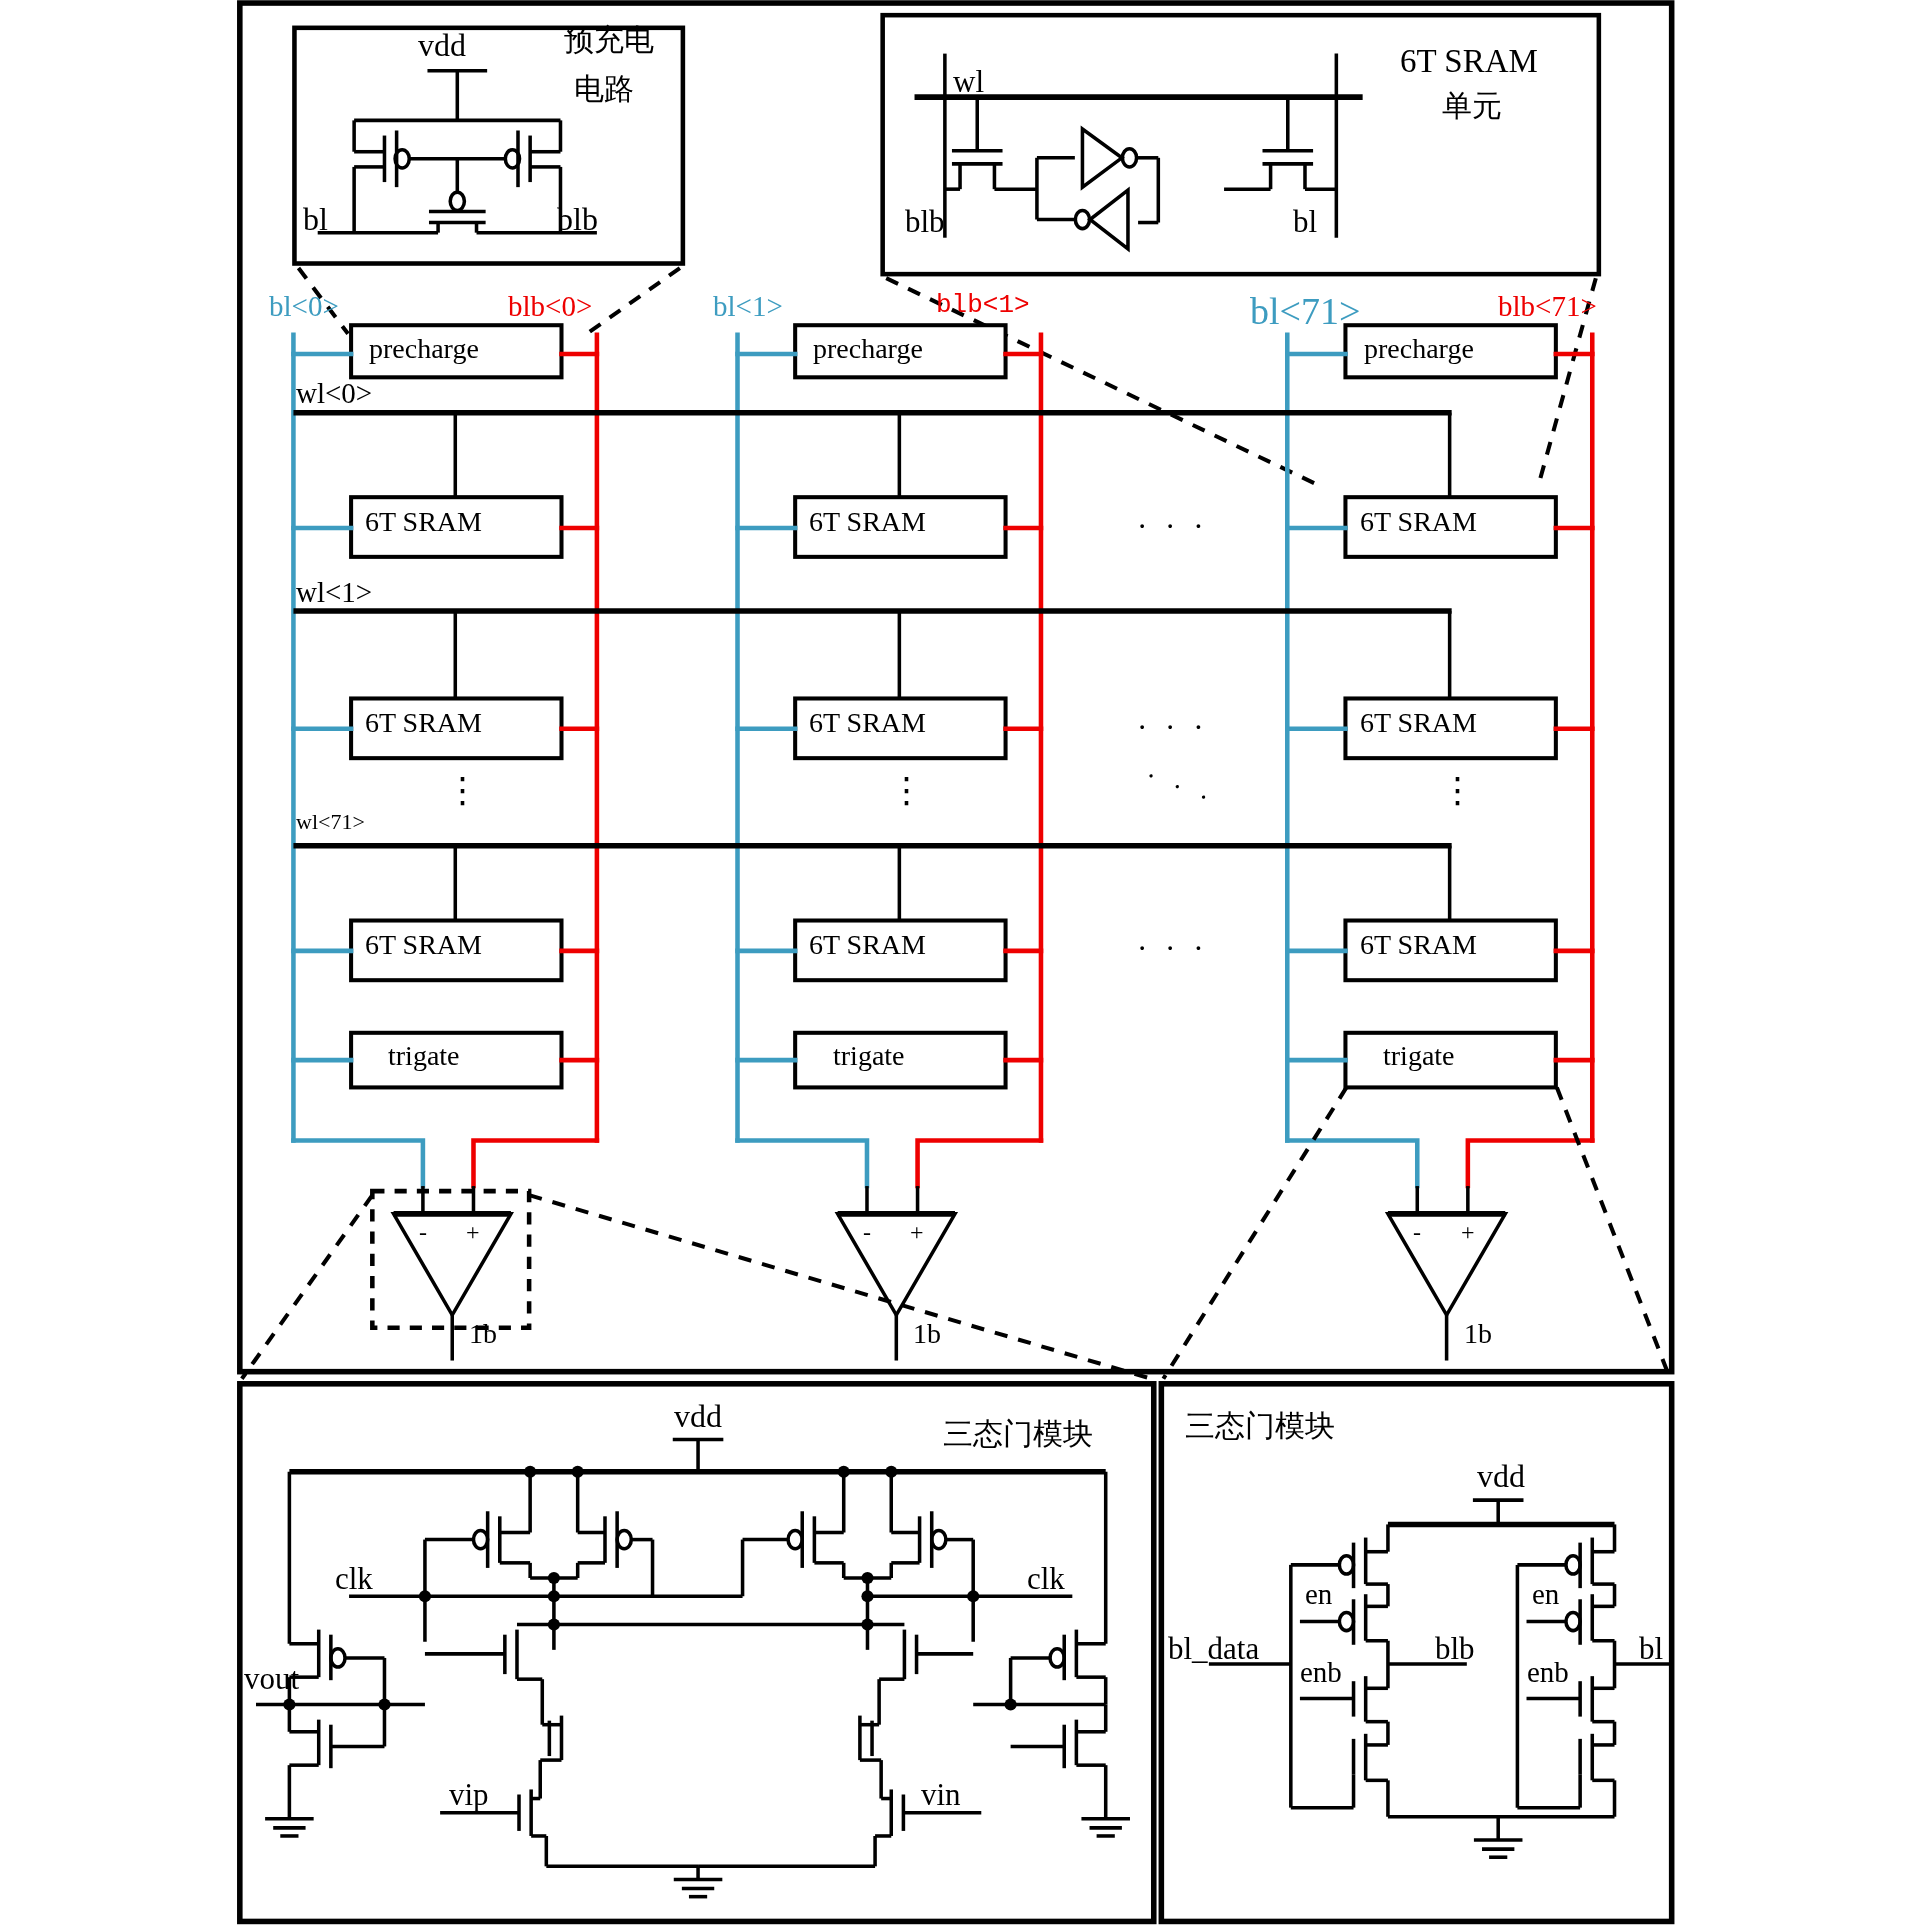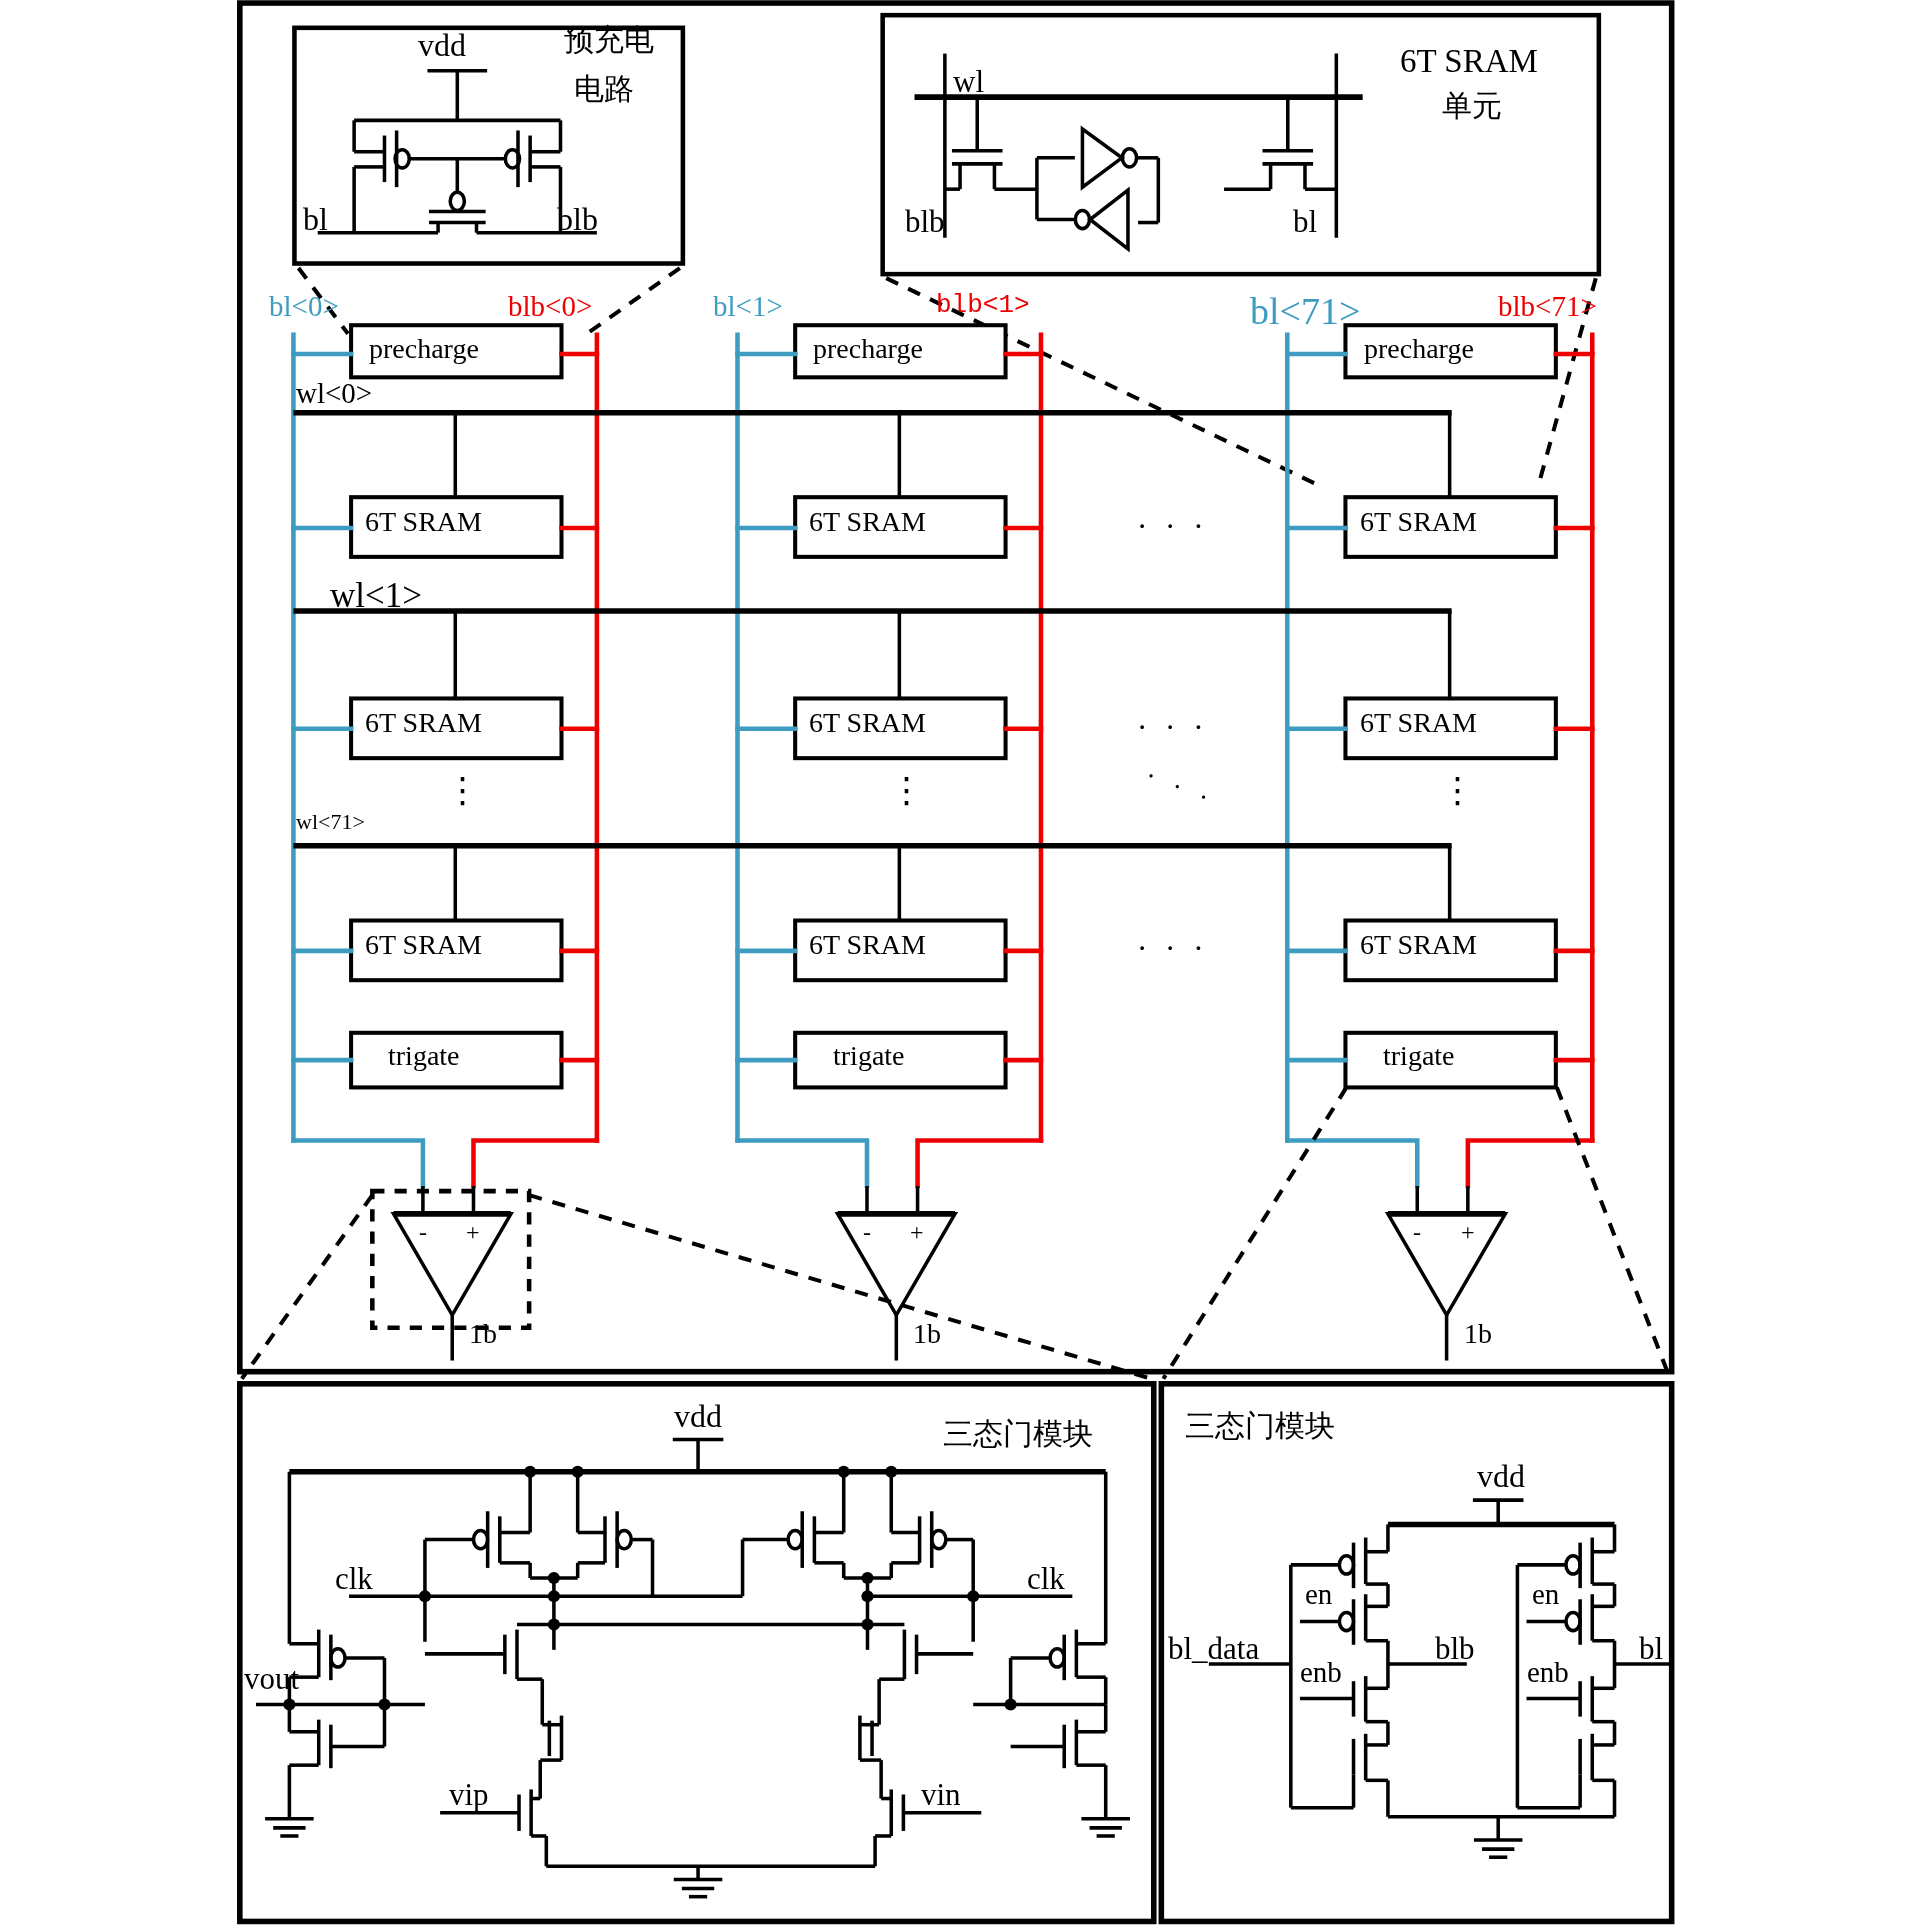--- a/index.html
+++ b/index.html
@@ -482,21 +482,21 @@
 <div class="lbl blue" style="left:713px;top:292px;font-size:29px;">bl&lt;1&gt;</div>
 <div class="lbl red" style="left:936px;top:292px;font-size:26px;font-family:Liberation Mono, monospace;">blb&lt;1&gt;</div>
 <div class="lbl blue" style="left:1250px;top:292px;font-size:38px;">bl&lt;71&gt;</div>
 <div class="lbl red" style="left:1498px;top:292px;font-size:29px;">blb&lt;71&gt;</div>
 
 <div class="lbl" style="left:369px;top:335px;font-size:28px;">precharge</div>
 <div class="lbl" style="left:813px;top:335px;font-size:28px;">precharge</div>
 <div class="lbl" style="left:1364px;top:335px;font-size:28px;">precharge</div>
 
 <div class="lbl" style="left:296px;top:379px;font-size:29px;">wl&lt;0&gt;</div>
-<div class="lbl" style="left:296px;top:578px;font-size:35px;padding-left:34px;">wl&lt;1&gt;</div>
+<div class="lbl" style="left:296px;top:578px;font-size:29px;">wl&lt;1&gt;</div>
 <div class="lbl" style="left:296px;top:811px;font-size:22px;">wl&lt;71&gt;</div>
 
 <div class="lbl" style="left:365px;top:508px;font-size:28px;">6T SRAM</div>
 <div class="lbl" style="left:809px;top:508px;font-size:28px;">6T SRAM</div>
 <div class="lbl" style="left:1360px;top:508px;font-size:28px;">6T SRAM</div>
 
 <div class="lbl" style="left:365px;top:709px;font-size:28px;">6T SRAM</div>
 <div class="lbl" style="left:809px;top:709px;font-size:28px;">6T SRAM</div>
 <div class="lbl" style="left:1360px;top:709px;font-size:28px;">6T SRAM</div>
 

